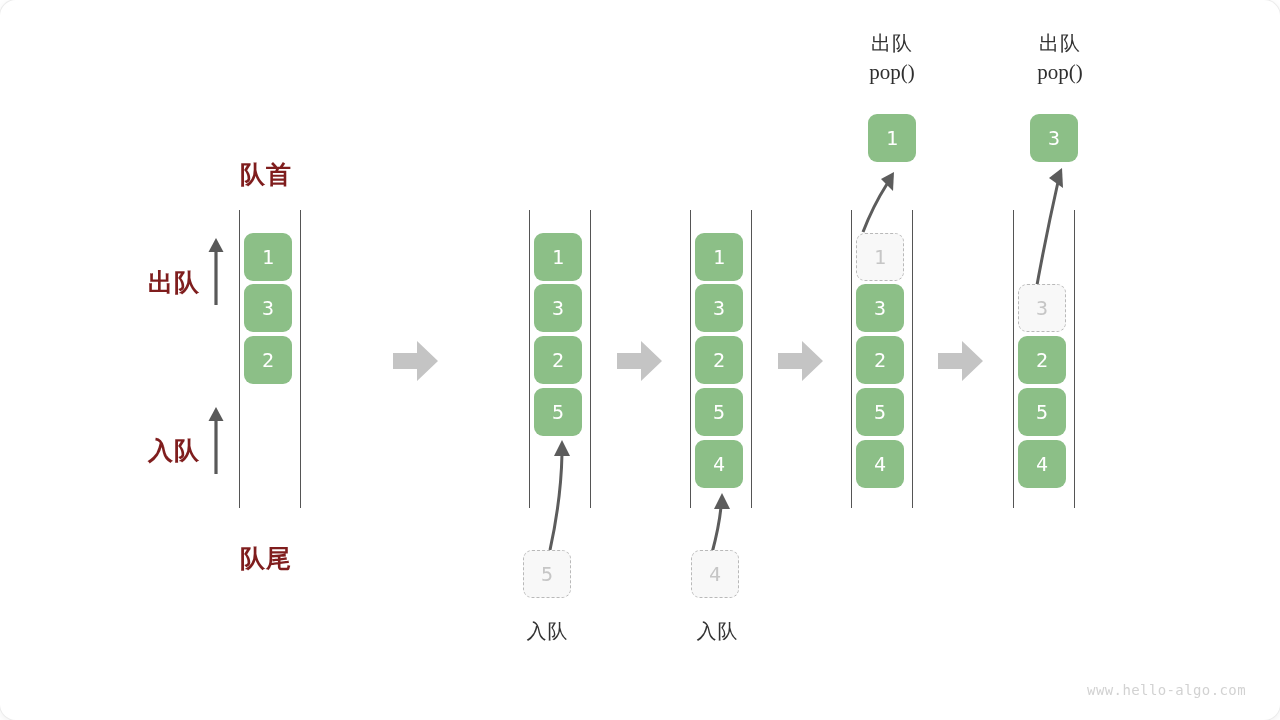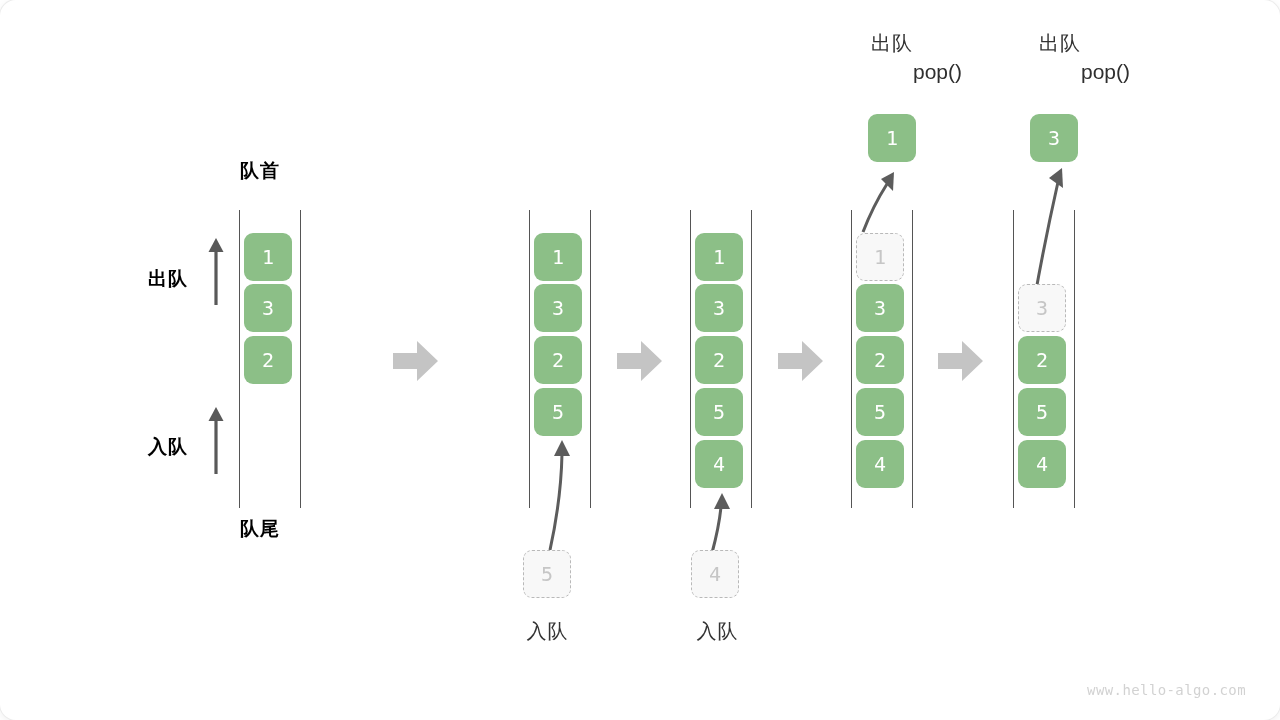--- a/index.html
+++ b/index.html
@@ -46,45 +46,44 @@
   }
   #title-badge .en {
     font-size: 22px;
     color: #4b4b4b;
     font-family: "DejaVu Sans Mono", "Liberation Mono", monospace;
   }
 
   
   .cap-bold {
     position: absolute;
-    font-size: 19px;
+    font-size: 25px;
     font-weight: bold;
-    color: #000000;
+    color: #7f1d1d;
     letter-spacing: 1px;
     white-space: nowrap;
   }
   .op-label {
     position: absolute;
     text-align: center;
     white-space: nowrap;
     line-height: 1.38;
   }
   .op-label .cn {
     display: block;
     font-size: 20px;
     color: #333333;
     font-weight: normal;
     letter-spacing: 1px;
   }
   .op-label .code {
     display: block;
     font-size: 21px;
     color: #2f2f2f;
-    font-family: Liberation Sans, sans-serif;
-    text-align: right;
+    font-family: Liberation Serif, serif;
   }
   .op-label .code .arg {
     color: #3e8e41;
     font-weight: bold;
   }
 
   
   .column {
     position: absolute;
   }
@@ -151,21 +150,21 @@
     margin-left: 40px;
   }
 </style>
 </head>
 <body>
 
 <div id="canvas">
 
 
   <div class="cap-bold" style="left:240px; top:158px;">队首</div>
-  <div class="cap-bold" style="left:240px; top:516px;">队尾</div>
+  <div class="cap-bold" style="left:240px; top:542px;">队尾</div>
 
   <div class="cap-bold" style="left:148px; top:266px;">出队</div>
   <svg class="dir-arrow" style="left:205px; top:235px;" viewBox="0 0 22 72">
     <line x1="11" y1="70" x2="11" y2="14" stroke="#595959" stroke-width="3.2"></line>
     <path d="M11 3 L18.5 17 L3.5 17 Z" fill="#595959"></path>
   </svg>
 
   <div class="cap-bold" style="left:148px; top:434px;">入队</div>
   <svg class="dir-arrow" style="left:205px; top:404px;" viewBox="0 0 22 72">
     <line x1="11" y1="70" x2="11" y2="14" stroke="#595959" stroke-width="3.2"></line>

